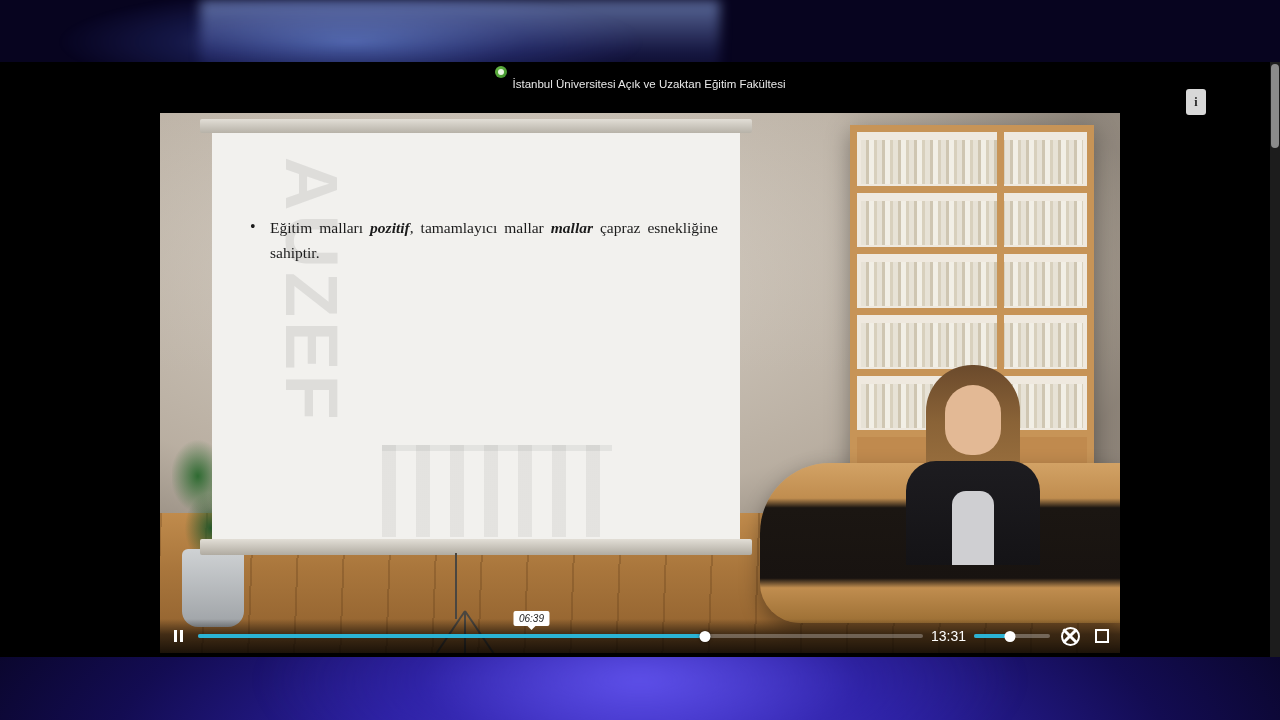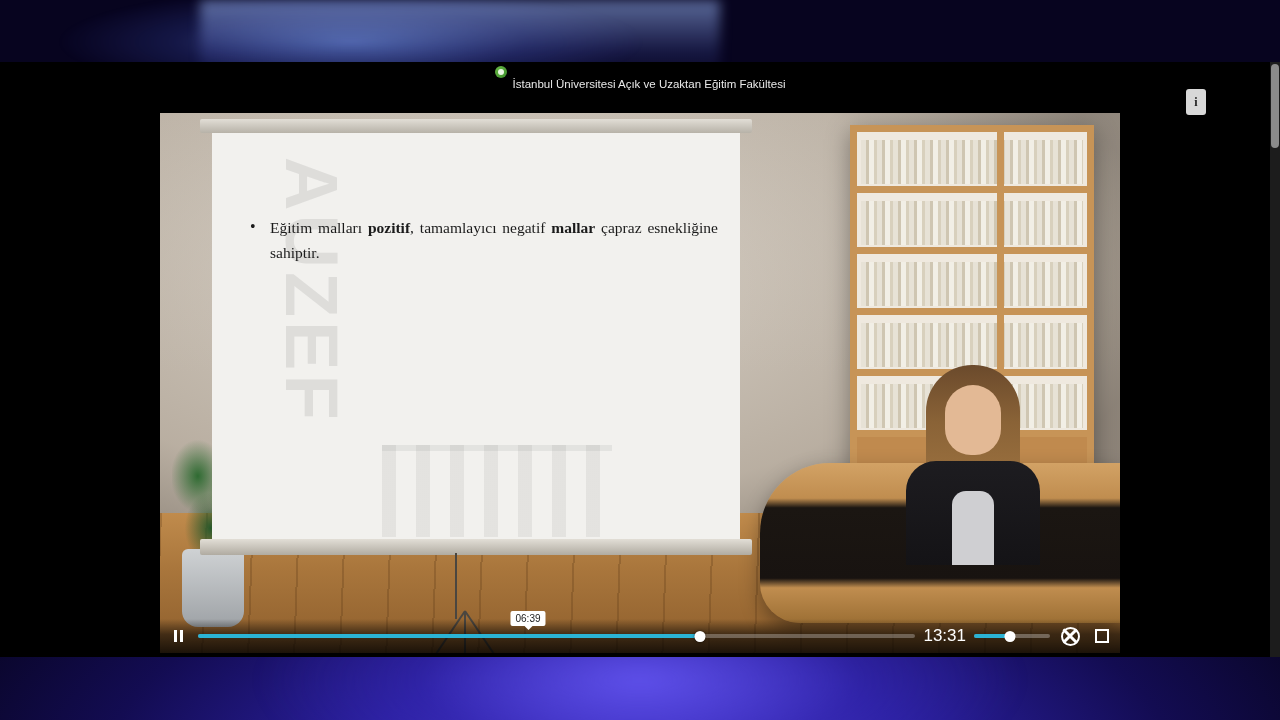--- a/index.html
+++ b/index.html
@@ -414,21 +414,21 @@
     text-align: justify;
   }
   .bullet::before {
     content: "\2022";
     position: absolute;
     left: 2px;
     top: -1px;
     font-size: 16px;
     color: #1b1b1b;
   }
-  .bullet b { font-weight: bold; }
+  .bullet b { font-weight: bold; font-style: italic; }
   
   #controls {
     position: absolute;
     left: 160px;
     bottom: 4px;
     width: 960px;
     height: 34px;
     display: flex;
     align-items: center;
     background: linear-gradient(180deg, rgba(0,0,0,0.0) 0%, rgba(0,0,0,0.55) 45%, rgba(0,0,0,0.8) 100%);
@@ -502,21 +502,21 @@
     position: absolute;
     left: 50%;
     transform: translateX(-50%);
     bottom: -4px;
     border-left: 4px solid transparent;
     border-right: 4px solid transparent;
     border-top: 4px solid #fff;
   }
   .duration {
     color: #fff;
-    font-size: 17px;
+    font-size: 14px;
     flex: none;
   }
   .volume-wrap {
     position: relative;
     width: 76px;
     height: 24px;
     display: flex;
     align-items: center;
     flex: none;
   }
@@ -642,21 +642,21 @@
         <div class="plant">
           <div class="leaves"></div>
           <div class="pot"></div>
         </div>
 
         <div class="screen-topbar"></div>
         <div class="screen">
           <div class="slide-wm">AUZEF</div>
           <div class="slide-wm-arch"></div>
           <div class="slide-body" id="slide-body">
-              <div class="bullet"><span>Eğitim malları </span><b>pozitif</b><span>, tamamlayıcı negatif </span><b>mallar</b><span> çapraz esnekliğine sahiptir.</span></div>
+              <div class="bullet"><span>Eğitim malları </span><b>pozitif</b><span>, tamamlayıcı mallar </span><b>mallar</b><span> çapraz esnekliğine sahiptir.</span></div>
             </div>
         </div>
         <div class="screen-bottombar"></div>
         <div class="tripod"></div>
         <div class="tripod-legs">
             <i></i>
             <i></i>
             <i></i>
           </div>
       </div>
@@ -667,21 +667,21 @@
         <span class="pause-bars">
             <span></span>
             <span></span>
           </span>
       </div>
 
       <div class="progress-wrap">
         <div class="progress-track"></div>
         <div class="progress-fill" id="progress-fill" style="width: 70%;"></div>
         <div class="progress-knob" id="progress-knob" style="left: 70%;"></div>
-        <div class="time-tooltip" id="time-tooltip" style="left: 46%;">06:39</div>
+        <div class="time-tooltip" id="time-tooltip" style="left: 46%; font-style: italic;">06:39</div>
       </div>
 
       <div class="duration">13:31</div>
 
       <div class="volume-wrap">
         <div class="volume-track"></div>
         <div class="volume-fill" id="volume-fill" style="width: 48%;"></div>
         <div class="volume-knob" id="volume-knob" style="left: 48%;"></div>
       </div>
 

